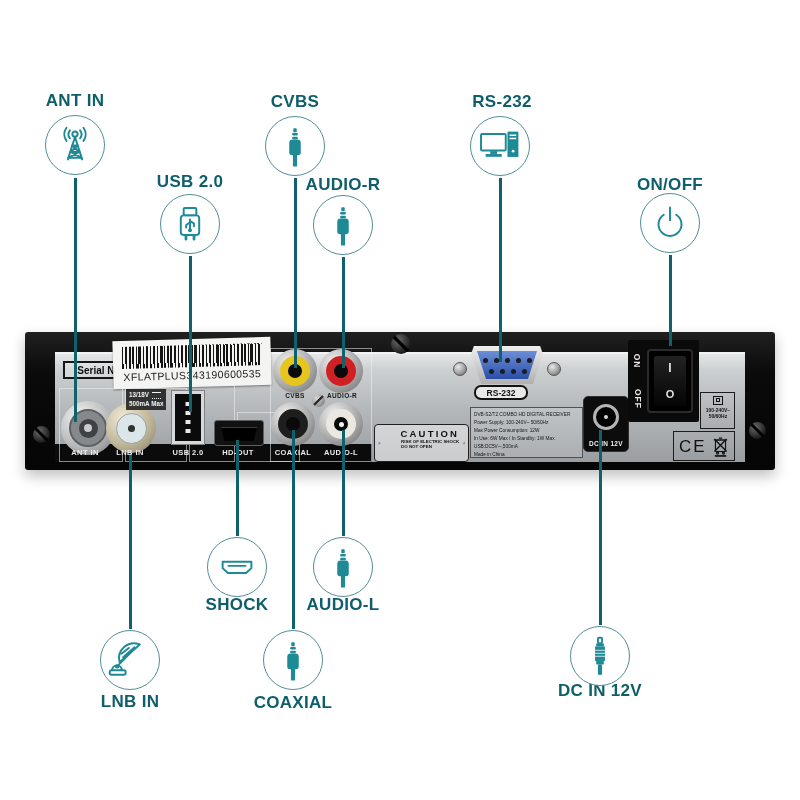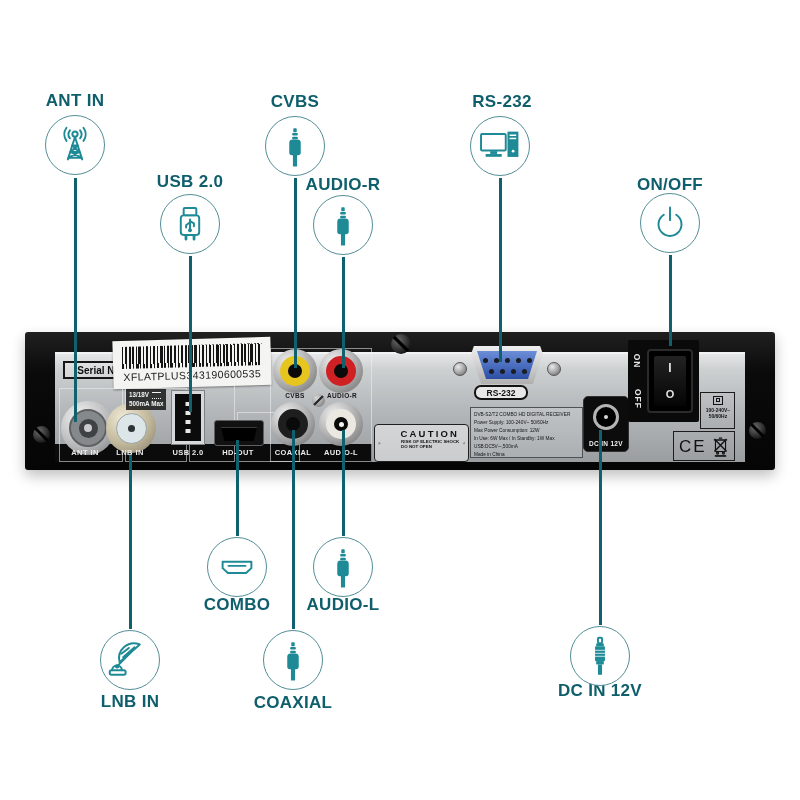--- a/index.html
+++ b/index.html
@@ -153,21 +153,21 @@
 <div class="stage">
 
   <div class="co-label" style="left:75px;top:91px">ANT IN</div>
   <div class="co-label" style="left:190px;top:172px">USB 2.0</div>
   <div class="co-label" style="left:295px;top:92px">CVBS</div>
   <div class="co-label" style="left:343px;top:175px">AUDIO-R</div>
   <div class="co-label" style="left:502px;top:92px">RS-232</div>
   <div class="co-label" style="left:670px;top:175px">ON/OFF</div>
 
   <div class="co-label" style="left:130px;top:692px">LNB IN</div>
-  <div class="co-label" style="left:237px;top:595px">COMBO</div>
+  <div class="co-label" style="left:237px;top:595px">SHOCK</div>
   <div class="co-label" style="left:293px;top:693px">COAXIAL</div>
   <div class="co-label" style="left:343px;top:595px">AUDIO-L</div>
   <div class="co-label" style="left:600px;top:681px">DC IN 12V</div>
 
   <div class="co-line" style="left:73.5px;top:178px;height:244px"></div>
   <div class="co-line" style="left:188.5px;top:256px;height:156px"></div>
   <div class="co-line" style="left:293.5px;top:178px;height:190px"></div>
   <div class="co-line" style="left:341.5px;top:257px;height:111px"></div>
   <div class="co-line" style="left:498.5px;top:178px;height:184px"></div>
   <div class="co-line" style="left:668.5px;top:255px;height:91px"></div>

